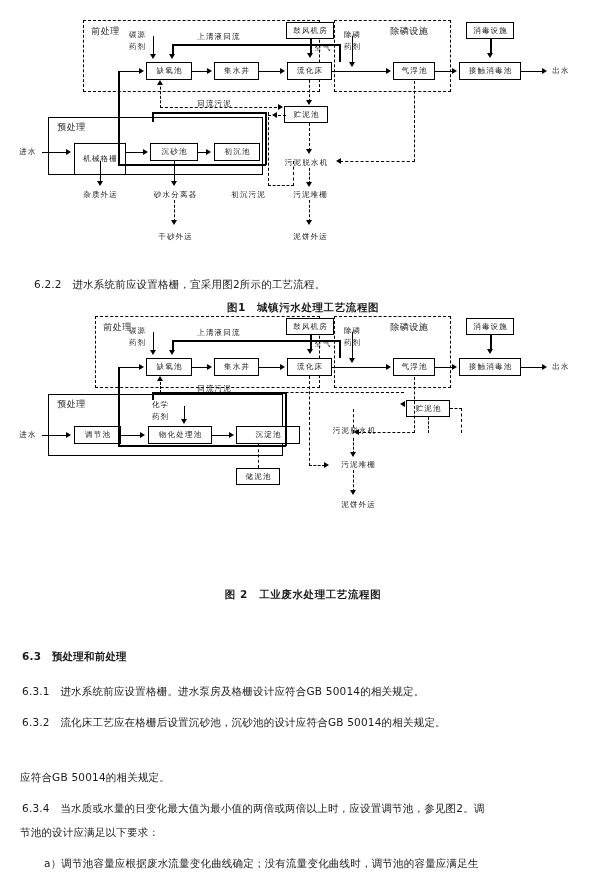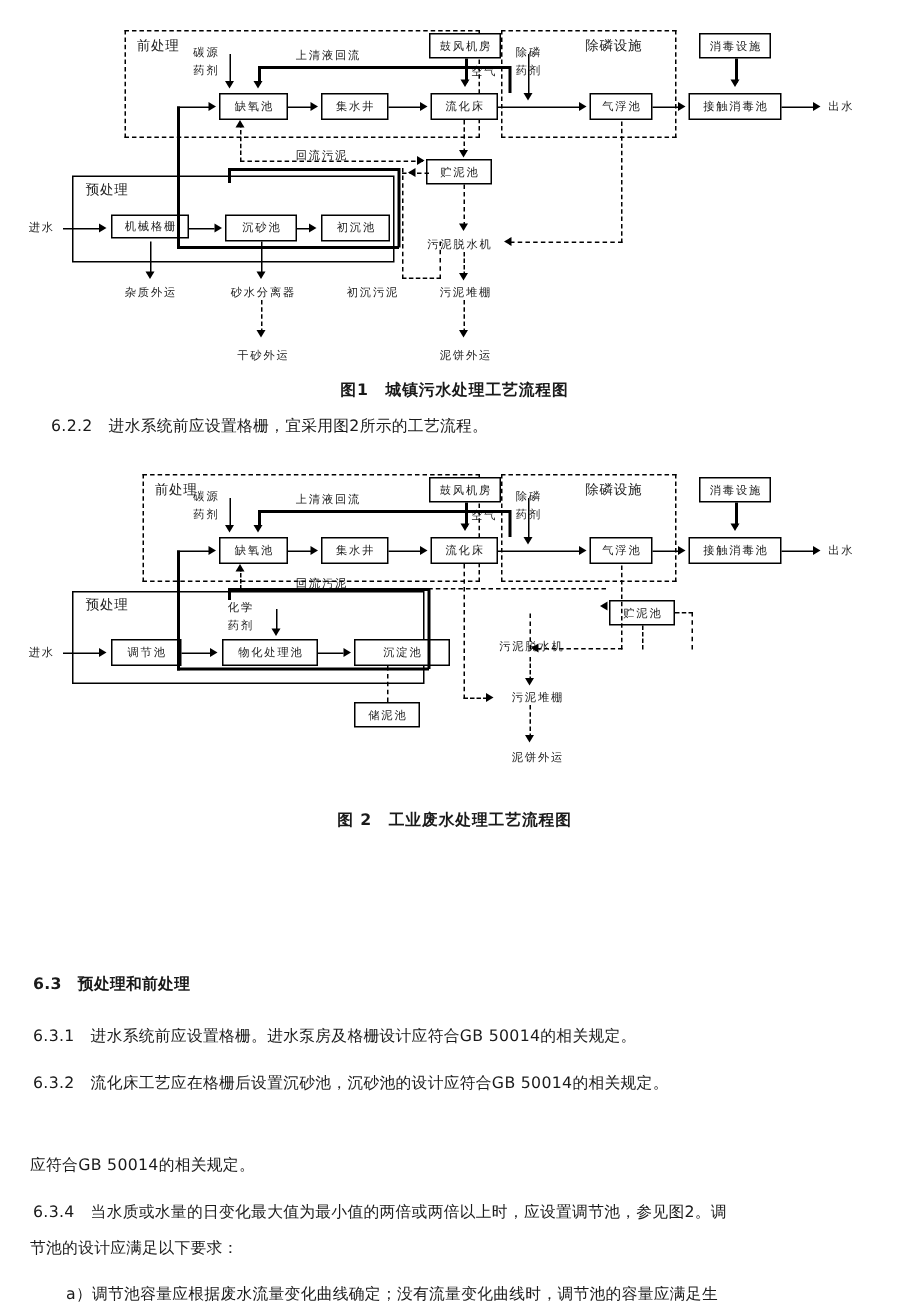--- a/index.html
+++ b/index.html
@@ -47,21 +47,21 @@
   
   .ar{position:absolute;width:0;height:0;}
   .ar.r{border-left:5px solid #000;border-top:3px solid transparent;border-bottom:3px solid transparent;}
   .ar.l{border-right:5px solid #000;border-top:3px solid transparent;border-bottom:3px solid transparent;}
   .ar.d{border-top:5px solid #000;border-left:3px solid transparent;border-right:3px solid transparent;}
   .ar.u{border-bottom:5px solid #000;border-left:3px solid transparent;border-right:3px solid transparent;}
 
   
   .cap{
     position:absolute;width:606px;text-align:center;
-    font-size:10.5px;font-weight:bold;letter-spacing:.6px;
+    font-size:10.5px;font-weight:bold;letter-spacing:.6px;margin-top:48px;
   }
   .para{
     position:absolute;font-size:10.5px;line-height:17px;
     letter-spacing:.2px;white-space:nowrap;
   }
   sub{font-size:7px;}
 </style>
 </head>
 <body>
 
@@ -79,21 +79,21 @@
     <div class="lbl big" style="left:56px;top:122px;">预处理</div>
 
     <div class="box" style="left:146px;top:62px;width:46px;height:18px;">缺氧池</div>
     <div class="box" style="left:214px;top:62px;width:45px;height:18px;">集水井</div>
     <div class="box" style="left:287px;top:62px;width:45px;height:18px;">流化床</div>
     <div class="box" style="left:286px;top:22px;width:48px;height:17px;">鼓风机房</div>
     <div class="box" style="left:393px;top:62px;width:42px;height:18px;">气浮池</div>
     <div class="box" style="left:466px;top:22px;width:48px;height:17px;">消毒设施</div>
     <div class="box" style="left:459px;top:62px;width:62px;height:18px;">接触消毒池</div>
 
-    <div class="box" style="left:74px;top:143px;width:52px;height:16px;">机械格栅</div>
+    <div class="box" style="left:74px;top:143px;width:52px;height:32px;">机械格栅</div>
     <div class="box" style="left:150px;top:143px;width:48px;height:18px;">沉砂池</div>
     <div class="box" style="left:214px;top:143px;width:46px;height:18px;">初沉池</div>
 
     <div class="box" style="left:284px;top:106px;width:44px;height:17px;">贮泥池</div>
 
     <div class="lbl c" style="left:125px;top:30px;width:24px;">碳源</div>
     <div class="lbl c" style="left:125px;top:42px;width:24px;">药剂</div>
     <div class="lbl" style="left:196px;top:32px;">上清液回流</div>
     <div class="lbl" style="left:313px;top:43px;">空气</div>
     <div class="lbl c" style="left:340px;top:30px;width:24px;">除磷</div>

